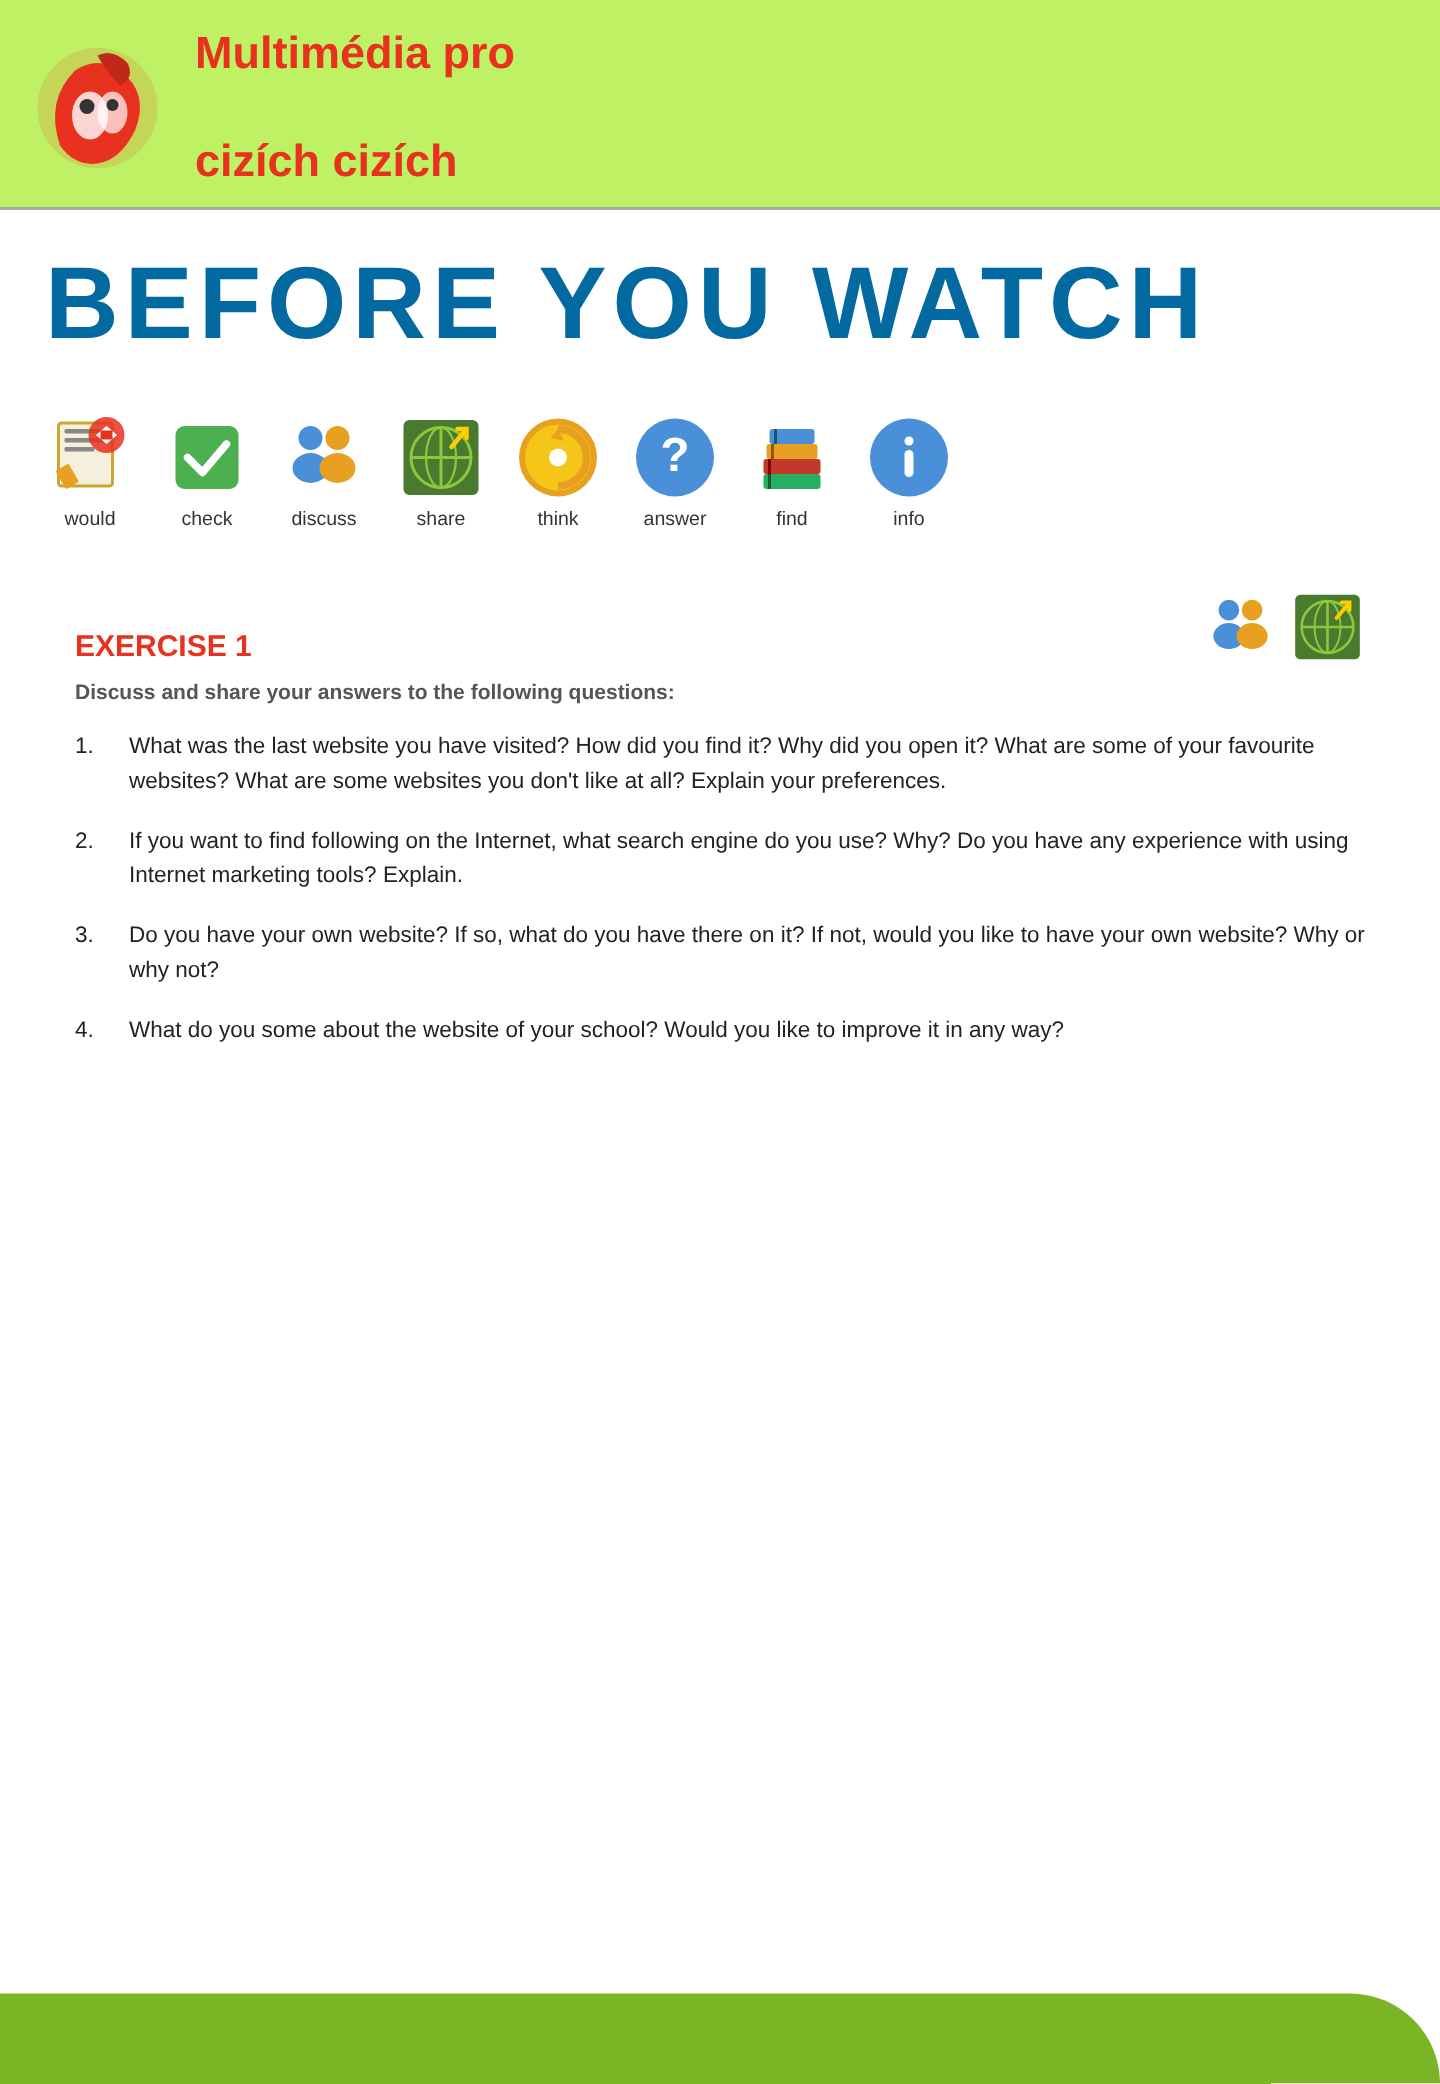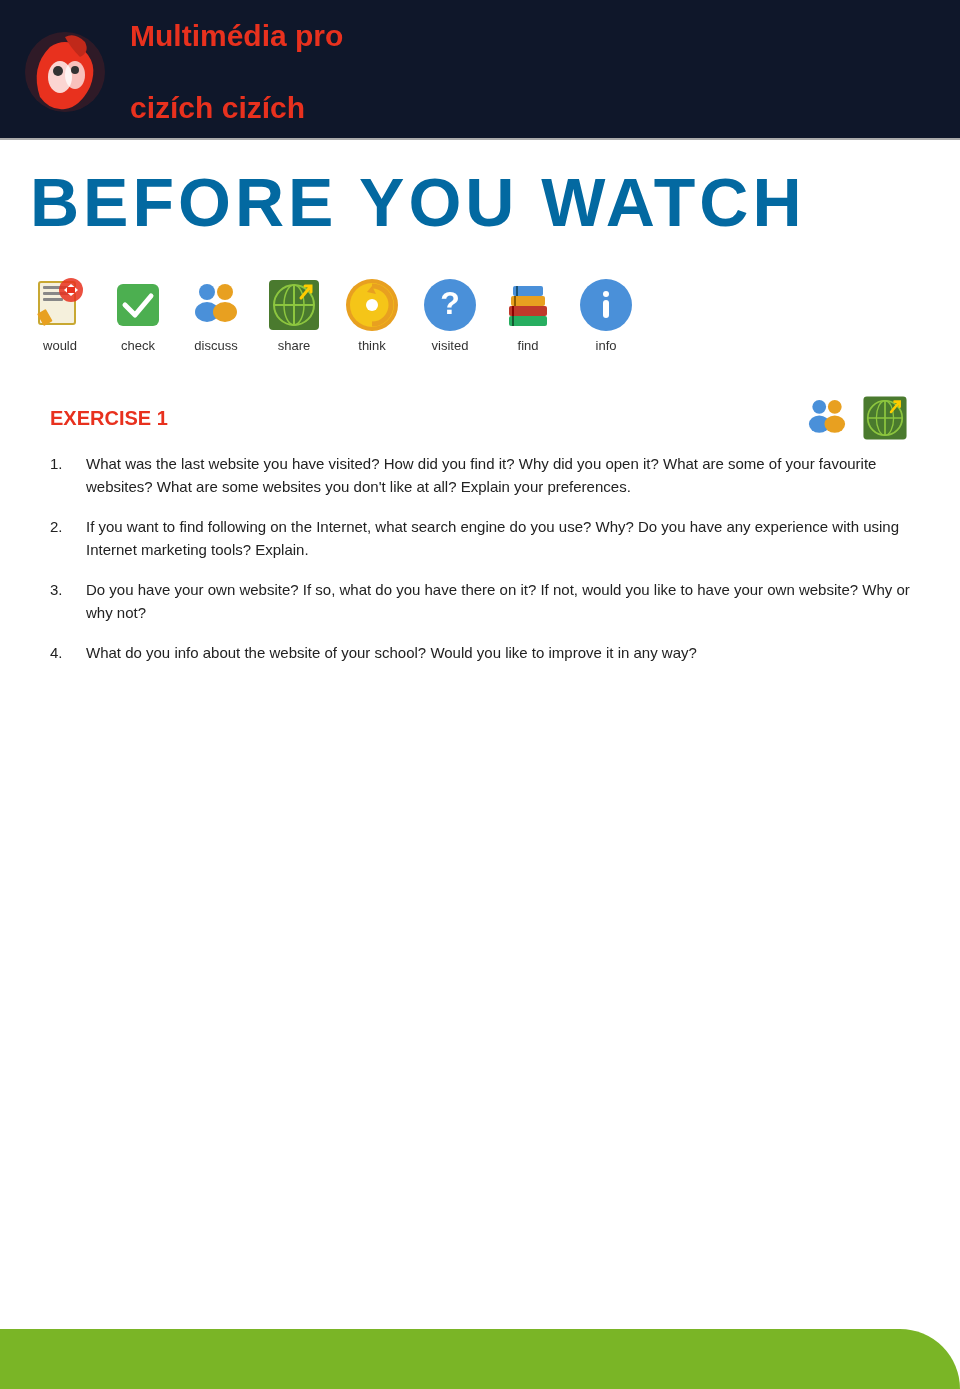--- a/index.html
+++ b/index.html
@@ -10,21 +10,21 @@
       min-height: 1389px;
       position: relative;
       overflow-x: hidden;
     }
 
     
     .header {
       display: flex;
       align-items: center;
       padding: 18px 30px 12px 20px;
-      background: #0f172a;
+      background: #bef264;
     }
 
     .logo-icon {
       width: 90px;
       height: 90px;
       flex-shrink: 0;
     }
 
     .header-title {
       margin-left: 20px;
@@ -84,21 +84,21 @@
       justify-content: center;
     }
 
     
     .exercise-section {
       padding: 10px 50px 20px 50px;
     }
 
     .exercise-header {
       display: flex;
-      align-items: center;
+      align-items: flex-end;
       justify-content: space-between;
       margin-bottom: 10px;
     }
 
     .exercise-title {
       font-size: 20px;
       font-weight: 900;
       color: #e8311e;
     }
 
@@ -247,21 +247,21 @@
     <span>think</span>
   </div>
 
   <div class="icon-item">
     <div class="icon-img">
       <svg width="58" height="58" viewBox="0 0 58 58">
         <circle cx="29" cy="29" r="26" fill="#4a90d9"></circle>
         <text x="29" y="38" text-anchor="middle" font-size="32" font-weight="bold" fill="white">?</text>
       </svg>
     </div>
-    <span>visited</span>
+    <span>answer</span>
   </div>
 
   <div class="icon-item">
     <div class="icon-img">
       <svg width="58" height="58" viewBox="0 0 58 58">
 
         <rect x="10" y="30" width="38" height="10" rx="2" fill="#c0392b"></rect>
         <rect x="12" y="20" width="34" height="10" rx="2" fill="#e8a020"></rect>
         <rect x="14" y="10" width="30" height="10" rx="2" fill="#4a90d9"></rect>
         <rect x="10" y="40" width="38" height="10" rx="2" fill="#27ae60"></rect>
@@ -304,34 +304,35 @@
         <rect x="4" y="4" width="50" height="50" rx="4" fill="#4a7a2e"></rect>
         <circle cx="29" cy="29" r="20" fill="none" stroke="#8dc63f" stroke-width="2"></circle>
         <line x1="9" y1="29" x2="49" y2="29" stroke="#8dc63f" stroke-width="2"></line>
         <line x1="29" y1="9" x2="29" y2="49" stroke="#8dc63f" stroke-width="2"></line>
         <ellipse cx="29" cy="29" rx="10" ry="20" fill="none" stroke="#8dc63f" stroke-width="1.5"></ellipse>
         <path d="M36,22 L46,10 M40,10 L46,10 L46,16" fill="none" stroke="#ffcc00" stroke-width="3" stroke-linecap="round"></path>
       </svg>
     </div>
   </div>
 
+  <div class="exercise-subtitle">Discuss and share your answers to the following questions:</div>
 
   <ol class="question-list">
     <li>
       <span class="q-num">1.</span>
       <span class="q-text">What was the last website you have visited? How did you find it? Why did you open it? What are some of your favourite websites? What are some websites you don't like at all? Explain your preferences.</span>
     </li>
     <li>
       <span class="q-num">2.</span>
       <span class="q-text">If you want to find following on the Internet, what search engine do you use? Why? Do you have any experience with using Internet marketing tools? Explain.</span>
     </li>
     <li>
       <span class="q-num">3.</span>
       <span class="q-text">Do you have your own website? If so, what do you have there on it? If not, would you like to have your own website? Why or why not?</span>
     </li>
     <li>
       <span class="q-num">4.</span>
-      <span class="q-text">What do you info about the website of your school? Would you like to improve it in any way?</span>
+      <span class="q-text">What do you some about the website of your school? Would you like to improve it in any way?</span>
     </li>
   </ol>
 </div>
 
 <div class="footer-bar"></div>
 
 </body></html>

